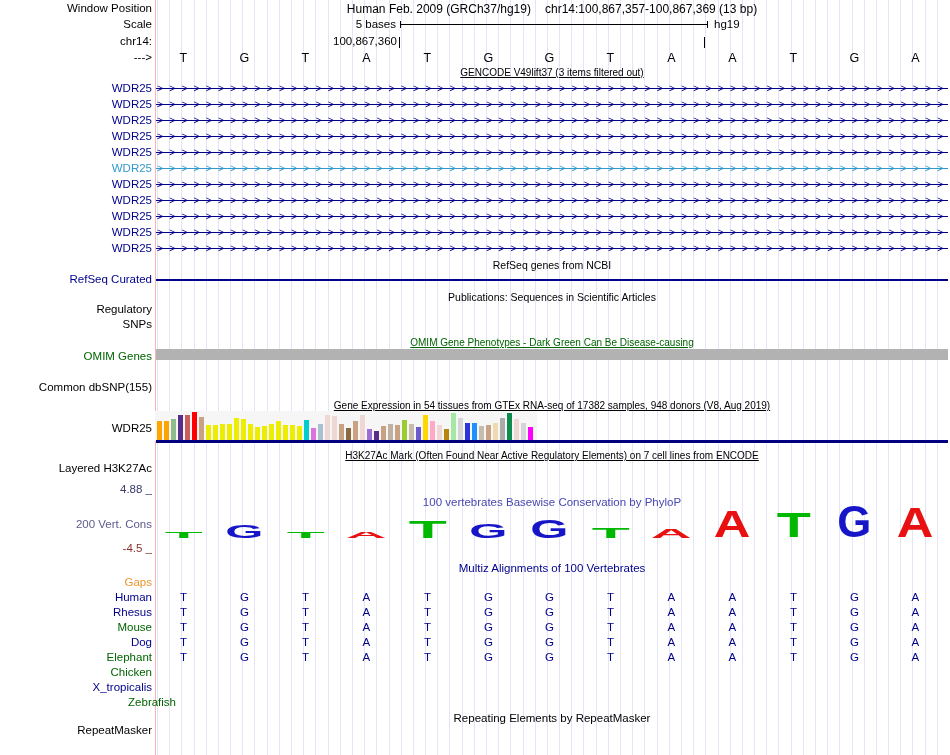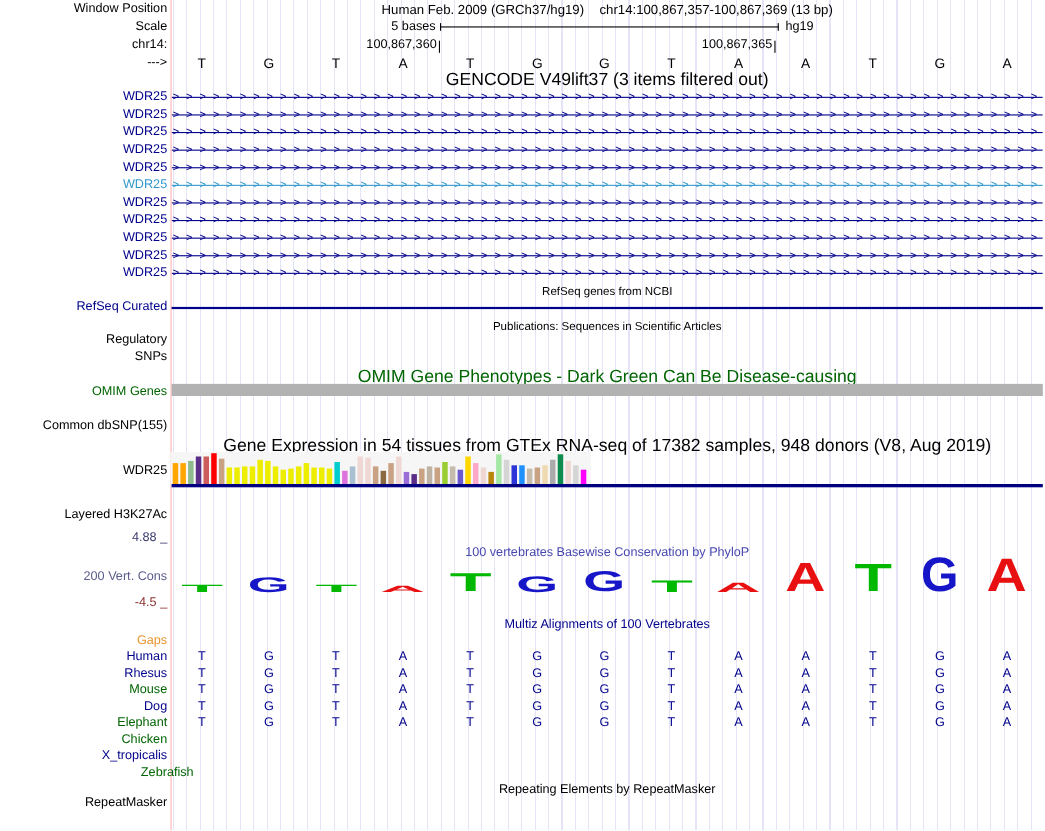--- a/index.html
+++ b/index.html
@@ -8,21 +8,21 @@
     font-family:"Liberation Sans", sans-serif; overflow:hidden;
     -webkit-font-smoothing:antialiased;
   }
   .gridlines { position:absolute; left:157px; top:0; width:792px; height:755px;
     background:repeating-linear-gradient(to right, #E4E4F6 0 1px, transparent 1px 12.185px); }
   .edge-line { position:absolute; left:155px; top:0; width:1px; height:755px; background:#FFB3B3; }
   .lbl { position:absolute; left:0; width:152px; text-align:right; font-size:11.5px;
     line-height:13px; color:#000; white-space:nowrap; }
   .title { position:absolute; left:156px; width:792px; text-align:center;
     white-space:nowrap; color:#000; line-height:14px; }
-  .title-lg { font-size:16px; }
+  .title-lg { font-size:10px;text-decoration:underline; }
   .title-md { font-size:11.5px; }
   .title-sm { font-size:10.5px; }
   .navy { color:#00008B; }
   .green { color:#006400; }
   .hline { position:absolute; left:156px; width:792px; }
   .tick { position:absolute; width:1px; background:#000; }
   .tx-arrows { position:absolute; left:156px; width:792px; height:13px; overflow:hidden; }
   .tx-arrows .ln { position:absolute; left:0; top:6px; width:100%; height:1px; }
   .tx-arrows .ar { position:absolute; left:1px; top:0; font-size:10px; line-height:13px;
     letter-spacing:6.35px; white-space:nowrap; }
@@ -48,21 +48,20 @@
   <div class="lbl" style="top:18px">Scale</div>
   <div style="position:absolute;top:18px;left:0;width:396px;text-align:right;font-size:11.5px;line-height:13px">5 bases</div>
   <div style="position:absolute;top:24px;left:400px;width:308px;height:1px;background:#000"></div>
   <div class="tick" style="top:21px;left:400px;height:7px"></div>
   <div class="tick" style="top:21px;left:707px;height:7px"></div>
   <div style="position:absolute;top:18px;left:714px;font-size:11.5px;line-height:13px">hg19</div>
 
   <div class="lbl" style="top:35px">chr14:</div>
   <div style="position:absolute;top:35px;left:0;width:397px;text-align:right;font-size:11.5px;line-height:13px">100,867,360</div>
   <div class="tick" style="top:37px;left:399px;height:11px"></div>
-  <div style="position:absolute;top:35px;left:0;width:702px;text-align:right;font-size:11.5px;line-height:13px">100,867,365</div>
   <div class="tick" style="top:37px;left:704px;height:11px"></div>
 
   <div class="lbl" style="top:51px">---&gt;</div>
   <div id="sequence-row">
       <div class="baseletter" style="left: 183.45px; top: 51px; font-size: 12.5px; color: rgb(0, 0, 0); position: absolute;">T</div>
       <div class="baseletter" style="left: 244.45px; top: 51px; font-size: 12.5px; color: rgb(0, 0, 0); position: absolute;">G</div>
       <div class="baseletter" style="left: 305.45px; top: 51px; font-size: 12.5px; color: rgb(0, 0, 0); position: absolute;">T</div>
       <div class="baseletter" style="left: 366.45px; top: 51px; font-size: 12.5px; color: rgb(0, 0, 0); position: absolute;">A</div>
       <div class="baseletter" style="left: 427.45px; top: 51px; font-size: 12.5px; color: rgb(0, 0, 0); position: absolute;">T</div>
       <div class="baseletter" style="left: 488.45px; top: 51px; font-size: 12.5px; color: rgb(0, 0, 0); position: absolute;">G</div>
@@ -202,20 +201,21 @@
       <div class="gtex-bar" style="left: 486px; top: 425px; height: 16px; background: rgb(201, 162, 132);"></div>
       <div class="gtex-bar" style="left: 493px; top: 423px; height: 18px; background: rgb(239, 217, 176);"></div>
       <div class="gtex-bar" style="left: 500px; top: 418px; height: 23px; background: rgb(171, 171, 171);"></div>
       <div class="gtex-bar" style="left: 507px; top: 413px; height: 28px; background: rgb(14, 139, 78);"></div>
       <div class="gtex-bar" style="left: 514px; top: 419px; height: 22px; background: rgb(239, 215, 211);"></div>
       <div class="gtex-bar" style="left: 521px; top: 423px; height: 18px; background: rgb(213, 213, 213);"></div>
       <div class="gtex-bar" style="left: 528px; top: 427px; height: 14px; background: rgb(255, 0, 255);"></div>
     </div>
   <div class="hline" style="top:440px;height:3px;background:#000080"></div>
 
+  <div class="title title-lg" style="top:449px">H3K27Ac Mark (Often Found Near Active Regulatory Elements) on 7 cell lines from ENCODE</div>
   <div class="lbl" style="top:462px">Layered H3K27Ac</div>
 
   <div class="lbl" style="top:483px;color:#3A3A6E">4.88 _</div>
   <div class="title title-md" style="top:495px;color:#4747B0">100 vertebrates Basewise Conservation by PhyloP</div>
   <div class="lbl" style="top:518px;color:#5B5B8D">200 Vert. Cons</div>
   <div class="lbl" style="top:542px;color:#8B3030">-4.5 _</div>
   <div id="phylop-logo">
       <div class="logo-cell" style="left: 143.45px; top: 492px;">
         <span style="color: rgb(0, 184, 0); transform: scale(1.484, 0.23);">T</span>
       </div>

